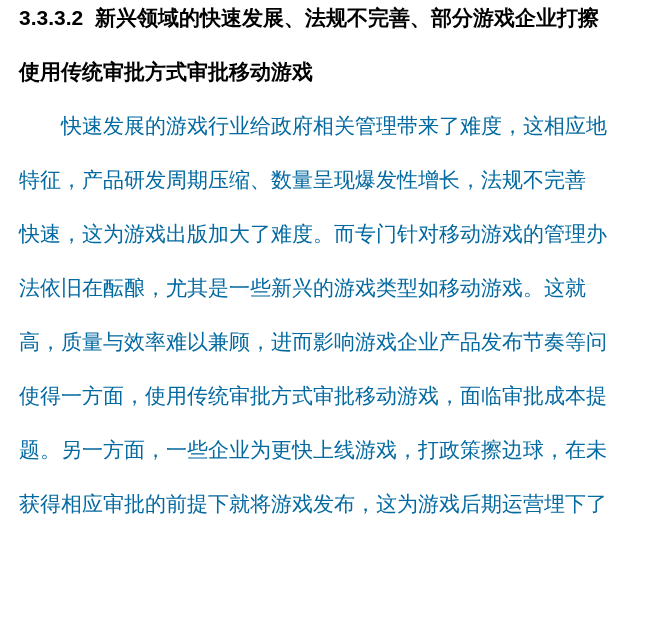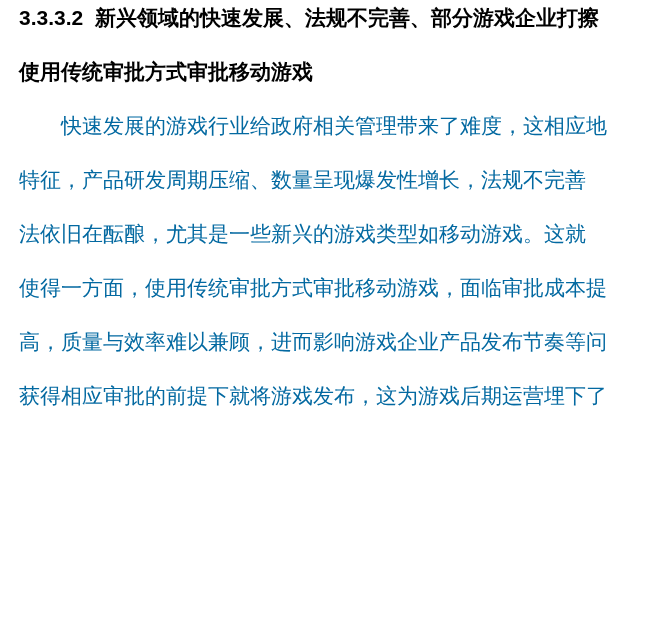--- a/index.html
+++ b/index.html
@@ -51,19 +51,21 @@
 <div class="page">
 
   <h1 class="heading">
     <div class="line">3.3.3.2  新兴领域的快速发展、法规不完善、部分游戏企业打擦</div>
     <div class="line">使用传统审批方式审批移动游戏</div>
   </h1>
 
   <div class="para">
     <div class="line first-line">快速发展的游戏行业给政府相关管理带来了难度，这相应地</div>
     <div class="line">特征，产品研发周期压缩、数量呈现爆发性增长，法规不完善</div>
+    <div class="line">快速，这为游戏出版加大了难度。而专门针对移动游戏的管理办</div>
     <div class="line">法依旧在酝酿，尤其是一些新兴的游戏类型如移动游戏。这就</div>
+    <div class="line">高，质量与效率难以兼顾，进而影响游戏企业产品发布节奏等问</div>
     <div class="line">使得一方面，使用传统审批方式审批移动游戏，面临审批成本提</div>
-    <div class="line">高，质量与效率难以兼顾，进而影响游戏企业产品发布节奏等问</div>
+    <div class="line">题。另一方面，一些企业为更快上线游戏，打政策擦边球，在未</div>
     <div class="line">获得相应审批的前提下就将游戏发布，这为游戏后期运营埋下了</div>
   </div>
 
 </div>
 
 </body></html>

